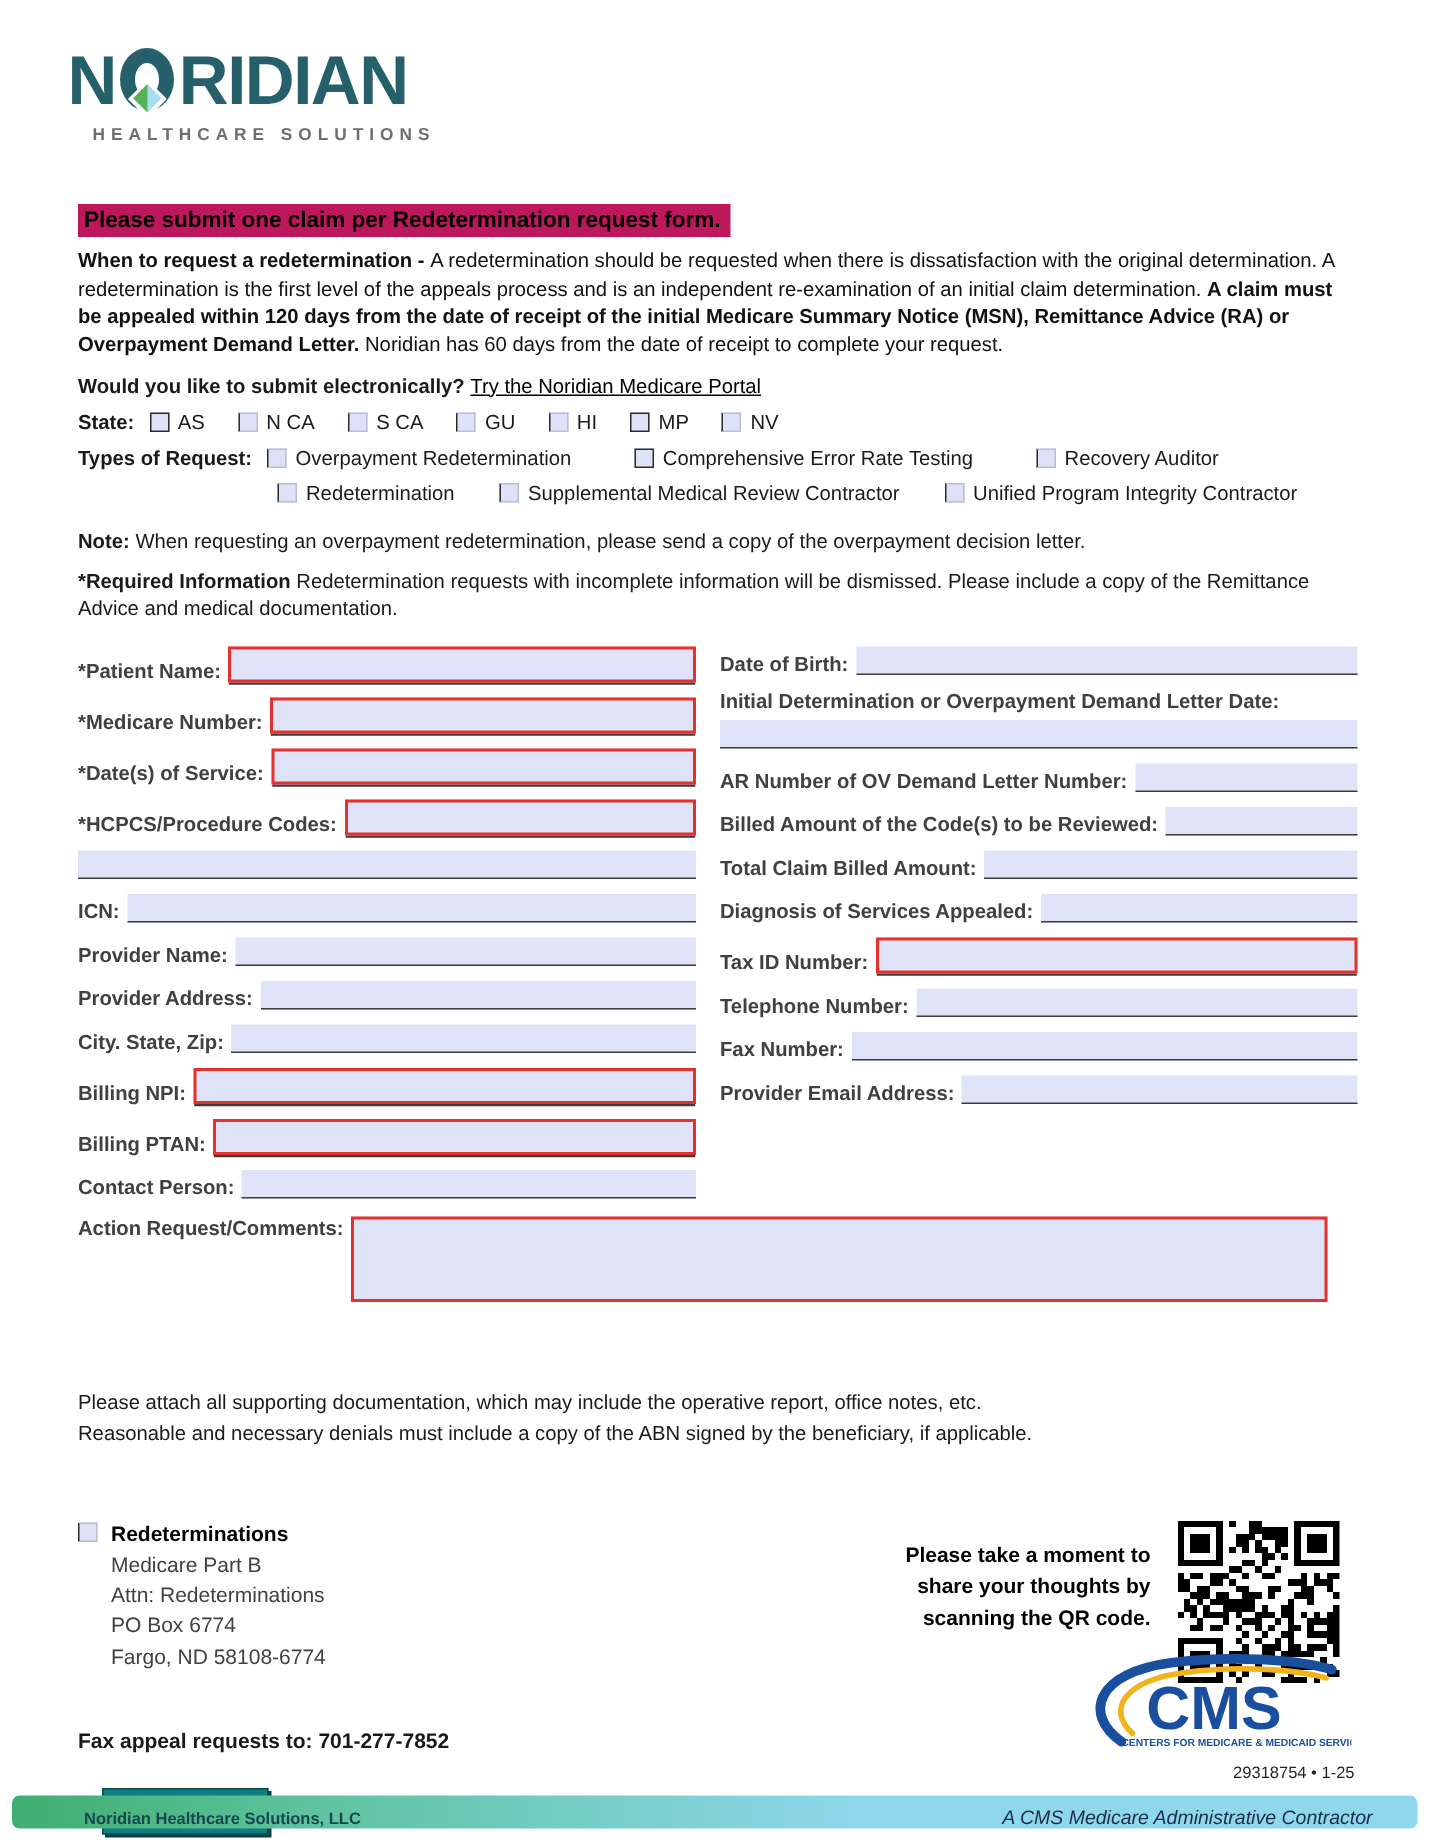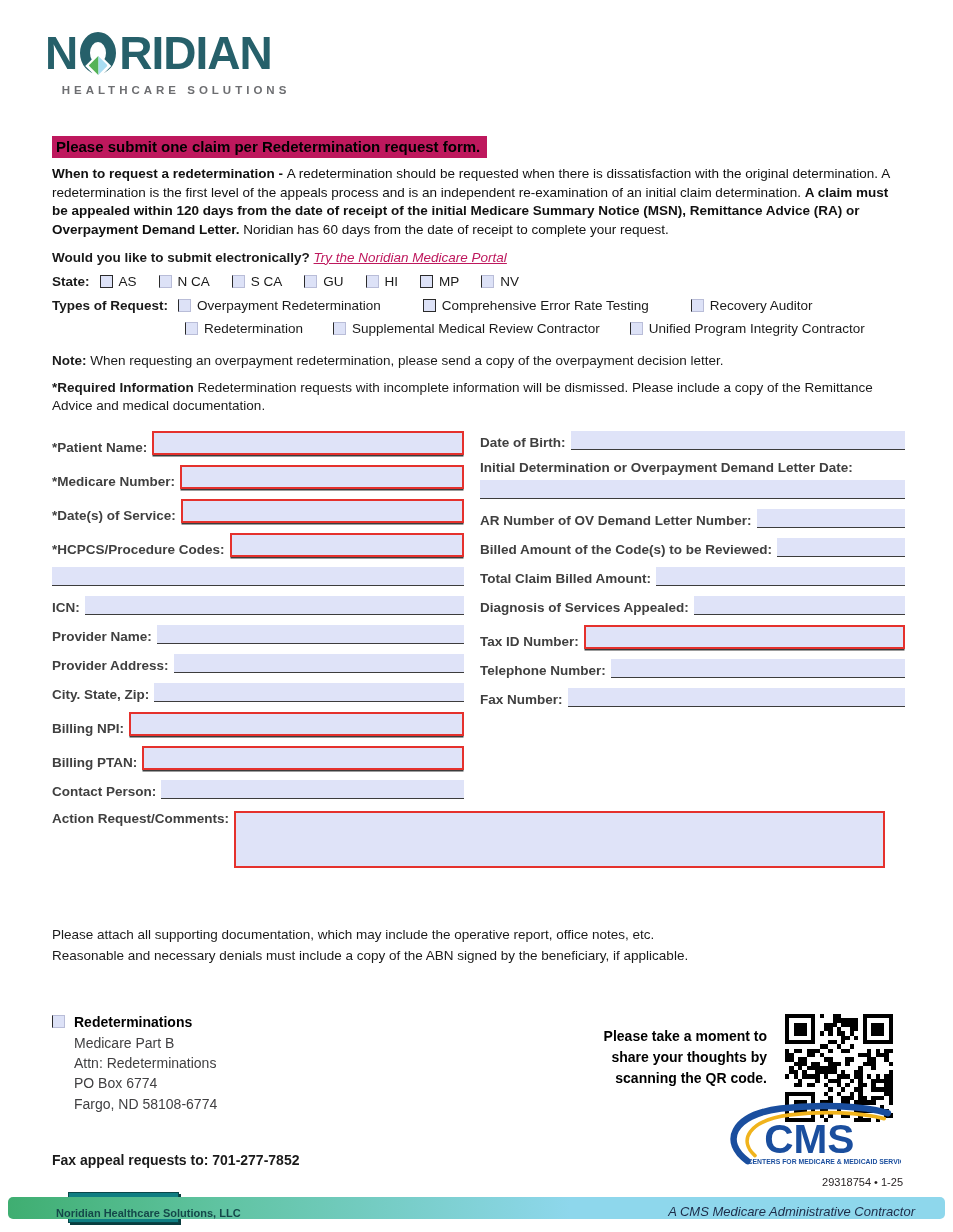--- a/index.html
+++ b/index.html
@@ -20,21 +20,21 @@
   .tagline { margin-top:8px; text-align:center; font-size:11.5px; font-weight:bold; letter-spacing:4px; color:#6d6e71; white-space:nowrap; }
   .banner { flex:1; margin-left:30px; height:93px; border-radius:22px; background:linear-gradient(100deg,#1c5a65 0%,#236973 55%,#2b818a 100%); display:flex; align-items:center; justify-content:center; }
   .banner-title { color:#fff; font-weight:bold; font-size:21px; letter-spacing:0.2px; }
 
   
   .content { padding:0 48px 0 52px; }
   .notice { display:inline-block; margin-top:40px; background:#be185d; color:#000; font-weight:bold; font-size:15px; padding:2px 7px 3px 4px; }
   .para { margin-top:7px; font-size:13.5px; line-height:1.38; color:#111; }
   .b { font-weight:bold; }
   .electronic { margin-top:10px; font-size:13.5px; }
-  .link { color:#be185d; text-decoration:underline; cursor:pointer;font-style:italic; }
+  .link { color:#000000; text-decoration:underline; cursor:pointer; }
 
   .cb-row { display:flex; align-items:center; margin-top:9px; font-size:13.5px; flex-wrap:nowrap; }
   .cb-row .row-head { font-weight:bold; margin-right:10px; white-space:nowrap; }
   .cb-item { display:flex; align-items:center; white-space:nowrap; }
   .cb { display:inline-block; width:13px; height:13px; background:#dde2f7; border:1px solid #b9bdd8; border-left:1.5px solid #2a2a2a; margin-right:6px; flex:0 0 auto; }
   .cb.outlined { border:1.2px solid #2a2a2a; }
   .state-row .cb-item { margin-right:22px; }
   .types-row1 .cb-item { margin-right:42px; }
   .types-row2 { margin-left:133px; margin-top:8px; }
   .types-row2 .cb-item { margin-right:30px; }
@@ -266,20 +266,24 @@
         <div class="frow">
             <span class="frow-label">Tax ID Number:</span>
             <span class="field required"></span>
           </div>
         <div class="frow">
             <span class="frow-label">Telephone Number:</span>
             <span class="field"></span>
           </div>
         <div class="frow">
             <span class="frow-label">Fax Number:</span>
+            <span class="field"></span>
+          </div>
+        <div class="frow">
+            <span class="frow-label">Provider Email Address:</span>
             <span class="field"></span>
           </div>
       </div>
 
     </div>
 
     
     <div class="comments-row">
       <span class="frow-label">Action Request/Comments:</span>
       <span class="comments-box"></span>

